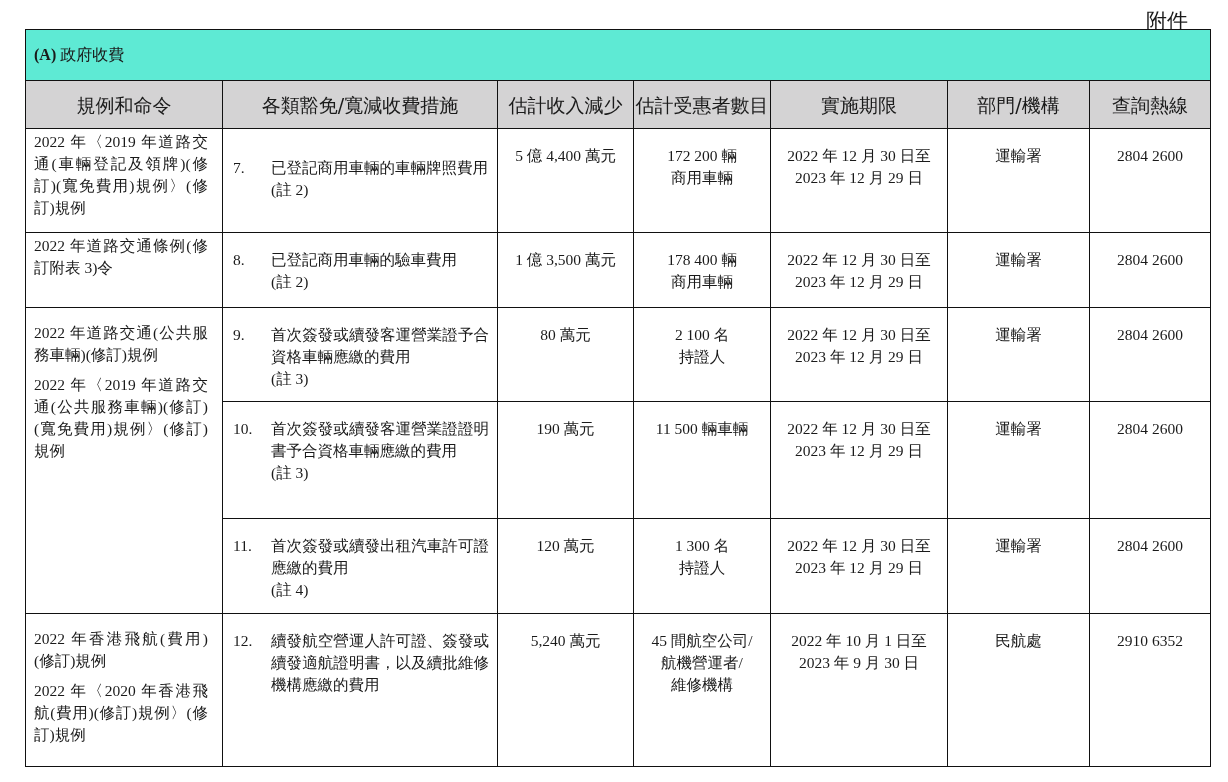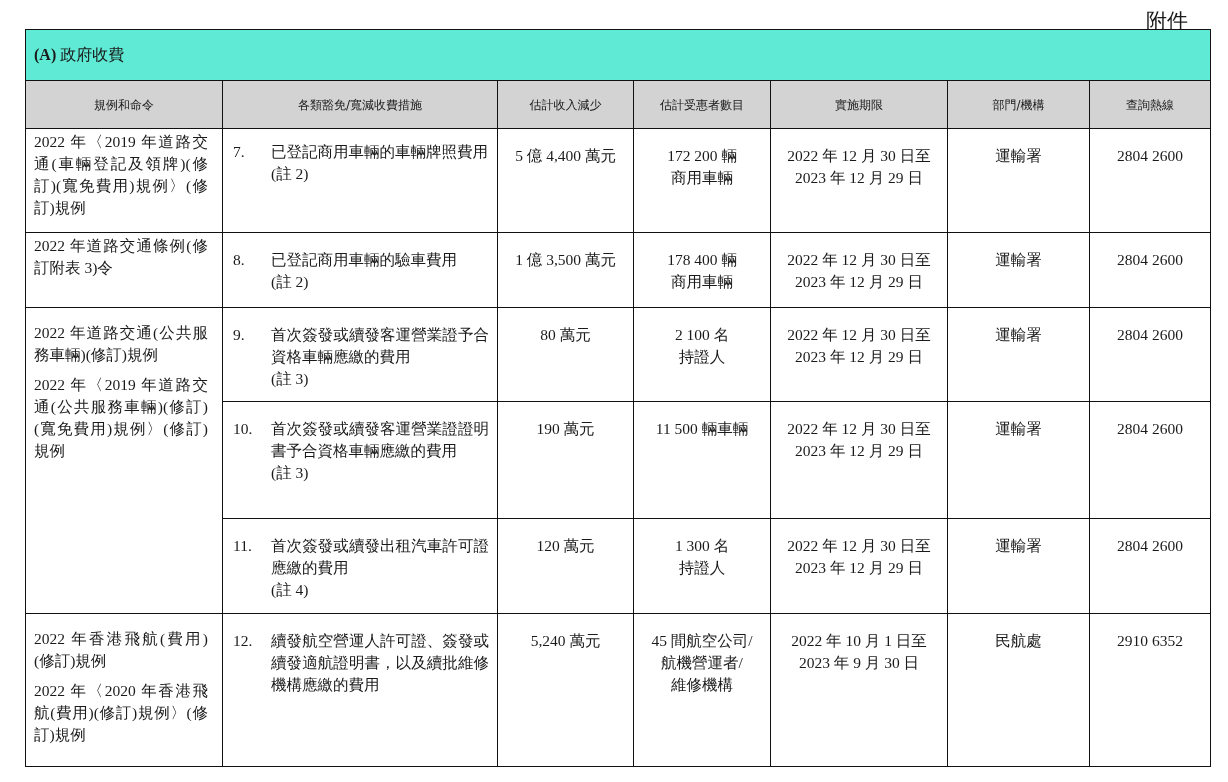--- a/index.html
+++ b/index.html
@@ -6,21 +6,21 @@
   body { width: 1228px; height: 782px; position: relative; overflow: hidden;
          font-family: "Liberation Serif", "DejaVu Serif", serif; color: #1a1a1a; }
   .annex { position: absolute; top: 7px; right: 40px; font-size: 21px; font-family: Liberation Mono, monospace; }
   table { position: absolute; left: 25px; top: 29px; border-collapse: collapse;
           table-layout: fixed; width: 1185px; font-size: 15.5px; line-height: 22px; }
   td, th { border: 1.5px solid #111; vertical-align: top; padding: 0; }
   .section-head { background: #5eead4; height: 50px; text-align: left; font-weight: normal;
                   padding-left: 8px; vertical-align: middle; font-size: 16px; }
   .section-head b { font-weight: bold; }
   .col-head { background: #d4d3d4; height: 47px; text-align: center; vertical-align: middle;
-              font-weight: normal; font-family: "DejaVu Sans", "Liberation Sans", sans-serif; font-size: 12px; }
+              font-weight: normal; font-family: "DejaVu Sans", "Liberation Sans", sans-serif; font-size: 19px; }
   .reg { padding: 2px 6px 4px 8px; text-align: justify; }
   .reg p { margin: 0 8px 8px 0; }
   .reg p:last-child { margin-bottom: 0; }
   .measure { padding: 16px 6px 4px 10px; }
   .measure .num { display: inline-block; width: 38px; vertical-align: top; }
   .measure .txt { display: inline-block; width: 218px; vertical-align: top; text-align: justify; }
   .center { text-align: center; padding-top: 16px; }
   .txt .note { display: block; }
 </style>
 </head>
@@ -54,21 +54,21 @@
       <th class="col-head">部門/機構</th>
       <th class="col-head">查詢熱線</th>
     </tr>
   </thead>
   <tbody>
 
     <tr style="height:104px">
       <td class="reg">
         <p>2022 年〈2019 年道路交通(車輛登記及領牌)(修訂)(寬免費用)規例〉(修訂)規例</p>
       </td>
-      <td class="measure" style="padding-top:12px">
+      <td class="measure" style="padding-top:28px">
         <span class="num">7.</span><span class="txt"><span>已登記商用車輛的車輛牌照費用</span><span class="note">(註 2)</span></span>
       </td>
       <td class="center">5 億 4,400 萬元</td>
       <td class="center">
         <div>172 200 輛</div>
         <div>商用車輛</div>
       </td>
       <td class="center">
         <div>2022 年 12 月 30 日至</div>
         <div>2023 年 12 月 29 日</div>

